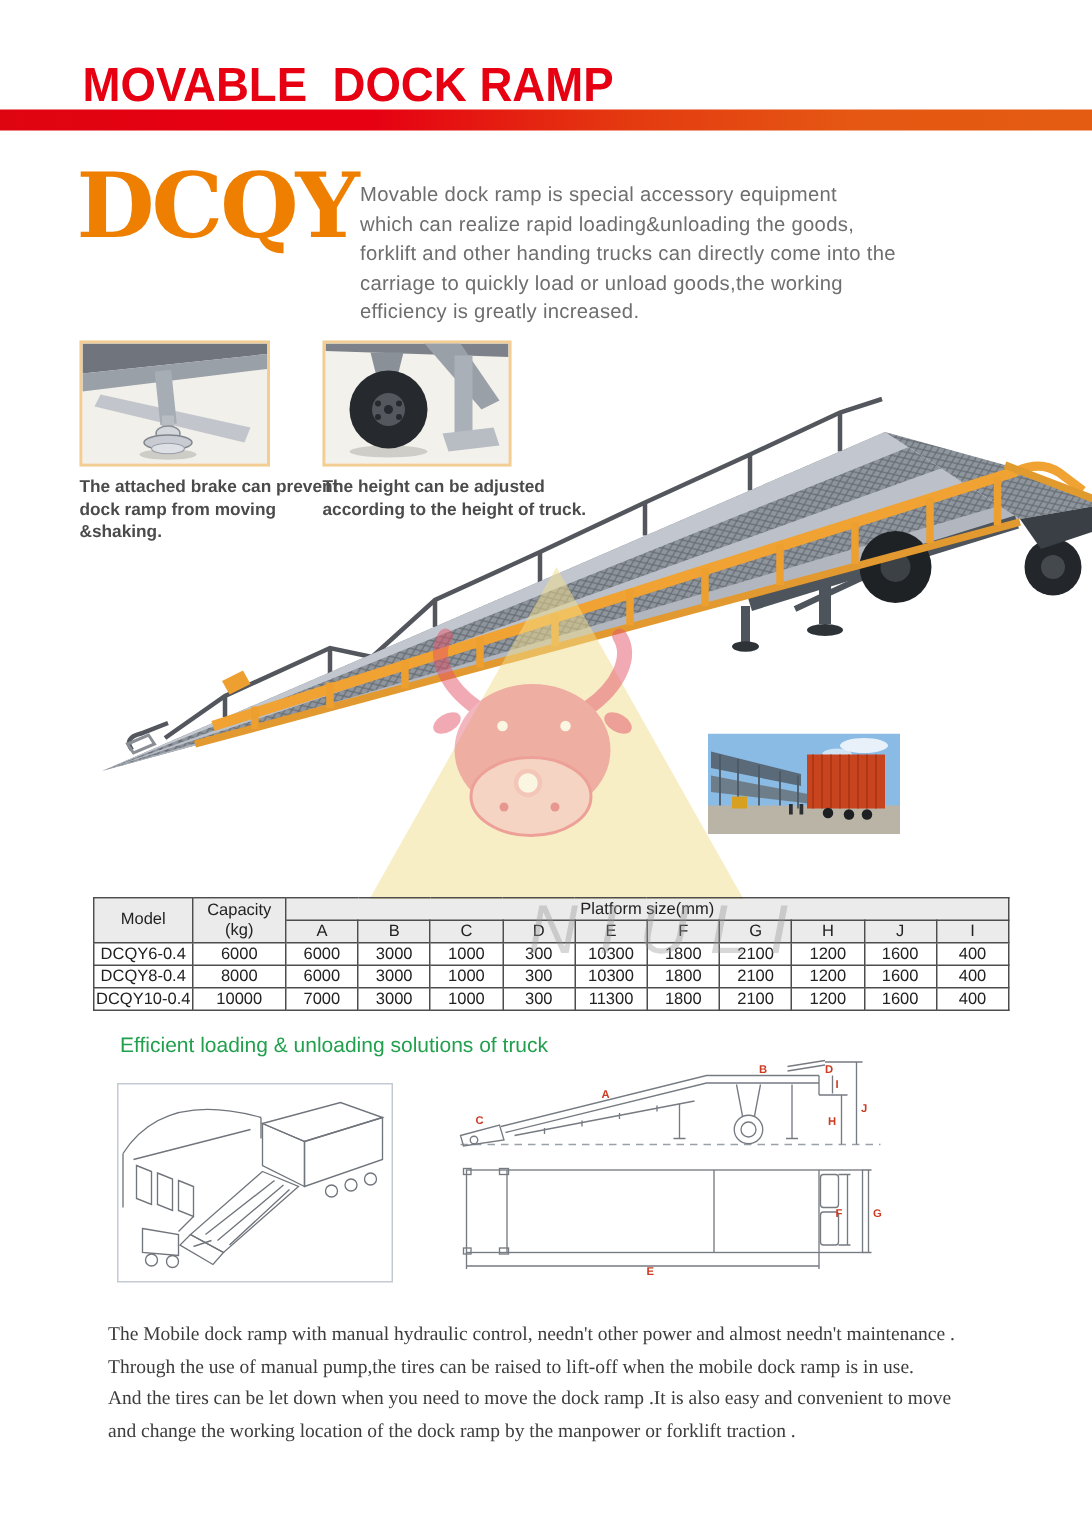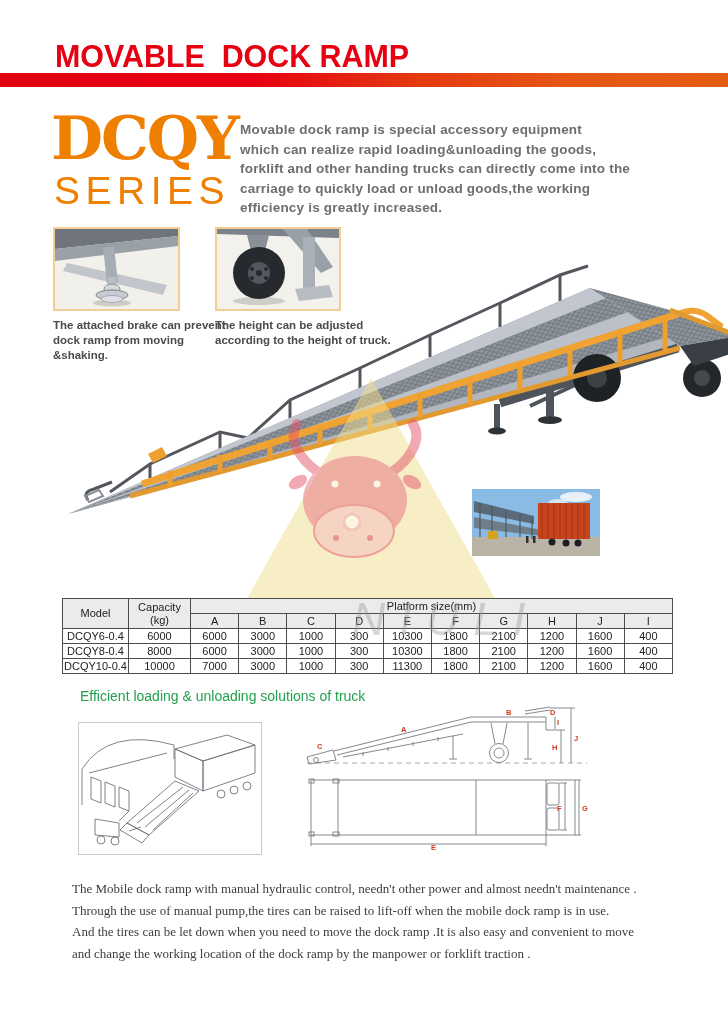--- a/index.html
+++ b/index.html
@@ -12,21 +12,21 @@
          white-space:pre;letter-spacing:0px;transform:scaleX(.95);transform-origin:left top;}
   .grad-bar{left:0;top:73px;width:728px;height:14px;
     background:linear-gradient(to right,#df0510 0%,#e60012 22%,#e60012 34%,#e43b10 58%,#e55713 78%,#e45c12 100%);}
 
   
   .dcqy{left:51px;top:108px;font-family:"DejaVu Serif",serif;font-weight:bold;
         font-size:60px;line-height:60px;color:#ee7f01;letter-spacing:-2px;}
   .series{left:54px;top:170px;font-size:39px;line-height:42px;color:#ee7f01;
           letter-spacing:5.5px;}
   .intro{left:240px;top:120px;width:438px;font-size:13.5px;line-height:19.5px;
-         color:#6e6e6e;letter-spacing:.2px;white-space:pre-line;font-weight:bold;}
+         color:#6e6e6e;letter-spacing:.2px;white-space:pre-line;}
 
   
   .photo{border:2px solid #f3cd92;background:#f4f2ec;}
   .p1{left:53px;top:227px;width:123px;height:80px;}
   .p2{left:215px;top:227px;width:122px;height:80px;}
   .cap{font-size:11.5px;line-height:15px;color:#4b4b4b;white-space:pre-line;font-weight:bold;}
   .c1{left:53px;top:318px;width:175px;}
   .c2{left:215px;top:318px;width:185px;}
 
   
@@ -56,21 +56,20 @@
 </style>
 </head>
 <body>
 
 <div class="page">
 
   <div class="abs title">MOVABLE  DOCK RAMP</div>
   <div class="abs grad-bar"></div>
 
   <div class="abs dcqy">DCQY</div>
-  <div class="abs series">SERIES</div>
   <div class="abs intro">Movable dock ramp is special accessory equipment
 which can realize rapid loading&amp;unloading the goods,
 forklift and other handing trucks can directly come into the
 carriage to quickly load or unload goods,the working
 efficiency is greatly increased.</div>
 
   <div class="abs photo p1">
     <svg width="123" height="80" viewBox="0 0 123 80">
       <rect width="123" height="80" fill="#f2f0ea"></rect>
       <polygon points="0,0 123,0 123,7 0,20" fill="#70757d"></polygon>

